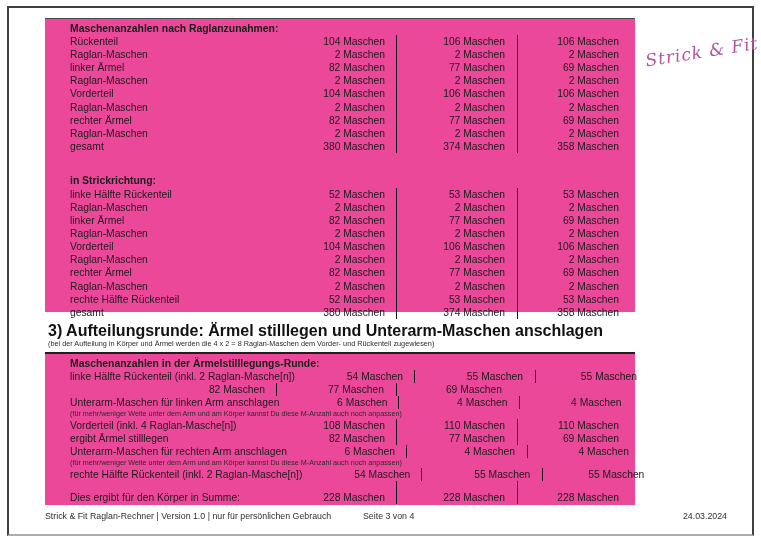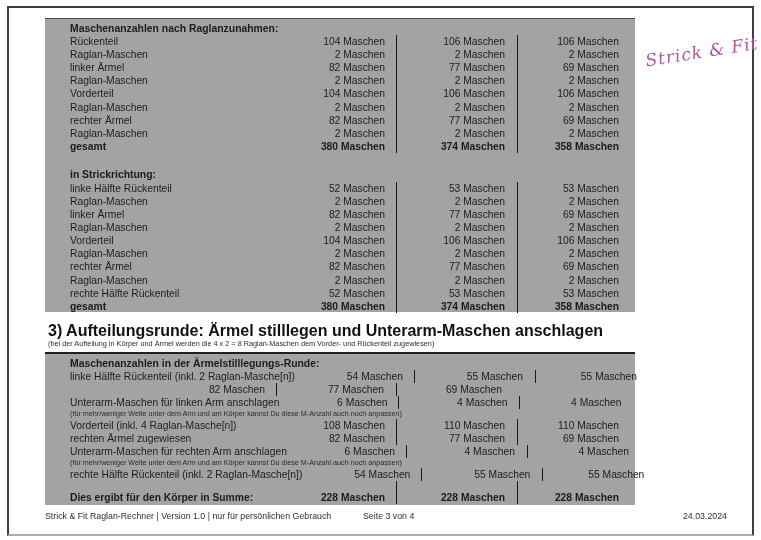--- a/index.html
+++ b/index.html
@@ -7,36 +7,36 @@
     width:761px;height:540px;overflow:hidden;background:#ffffff;
     font-family:"Liberation Sans","DejaVu Sans",sans-serif;color:#1c1c1c;
     position:relative;
   }
   .frame{
     position:absolute;left:7px;top:6px;right:7px;bottom:4px;
     border:2px solid #3f3f3f;border-bottom-color:#ababab;background:#ffffff;
   }
   
   .panel{
-    position:absolute;left:45px;width:590px;background:#a3a3a3;
+    position:absolute;left:45px;width:590px;background:#ec4899;
     box-sizing:border-box;
   }
   .panel1{top:18px;height:294px;border-top:1.5px solid #4a4a4a;padding-top:2px;}
   .panel2{top:352px;height:153px;border-top:2.5px solid #1f1f1f;padding-top:2px;}
   .tbl{width:100%;}
-  .tbl2{margin-top:15px;}
+  .tbl2{margin-top:21px;}
   .tbl-header{
     font-weight:bold;font-size:10.4px;padding-left:25px;height:14px;
     display:flex;align-items:center;white-space:nowrap;
   }
   .row{
     display:grid;grid-template-columns:1fr 120px 121px 117px;
     height:13.1px;font-size:10.3px;
   }
-  .row.bold{font-weight:bold;}
+  .row.bold{font-weight:normal;}
   .lbl{
     padding-left:25px;white-space:nowrap;display:flex;align-items:center;height:100%;
     box-sizing:border-box;
   }
   .v{
     display:flex;align-items:center;justify-content:flex-end;height:100%;
     white-space:nowrap;box-sizing:border-box;
   }
   .c1{padding-right:11px;border-right:1.5px solid #191919;}
   .c2{padding-right:12px;border-right:1.5px solid #191919;}
@@ -230,21 +230,21 @@
         <div class="row noterow">
           <div class="note-text">(für mehr/weniger Weite unter dem Arm und am Körper kannst Du diese M-Anzahl auch noch anpassen)</div>
         </div>
         <div class="row">
           <div class="lbl">Vorderteil (inkl. 4 Raglan-Masche[n])</div>
           <div class="v c1">108 Maschen</div>
           <div class="v c2">110 Maschen</div>
           <div class="v c3">110 Maschen</div>
         </div>
         <div class="row">
-          <div class="lbl">rechten Ärmel zugewiesen</div>
+          <div class="lbl">ergibt Ärmel stilllegen</div>
           <div class="v c1">82 Maschen</div>
           <div class="v c2">77 Maschen</div>
           <div class="v c3">69 Maschen</div>
         </div>
         <div class="row">
           <div class="lbl">Unterarm-Maschen für rechten Arm anschlagen</div>
           <div class="v c1">6 Maschen</div>
           <div class="v c2">4 Maschen</div>
           <div class="v c3">4 Maschen</div>
         </div>

